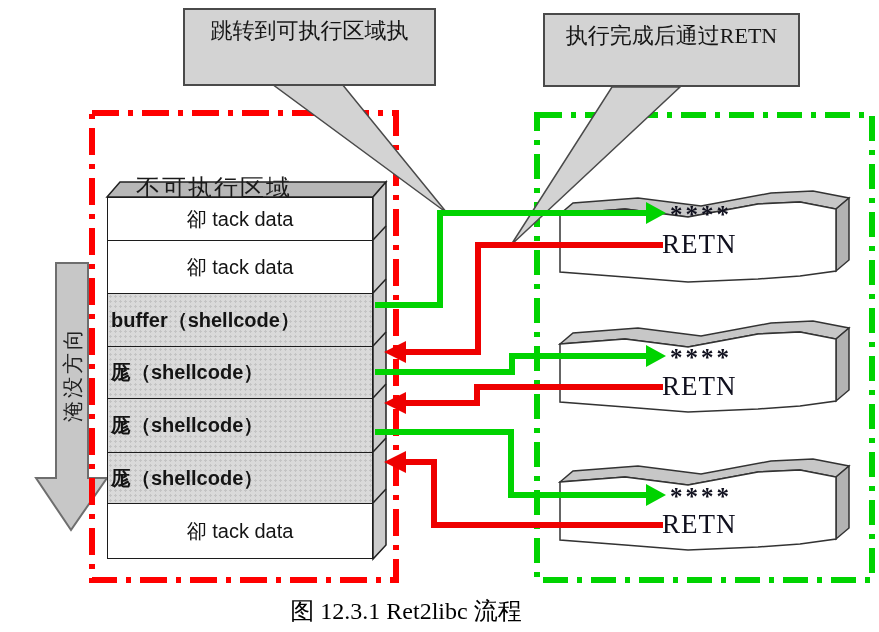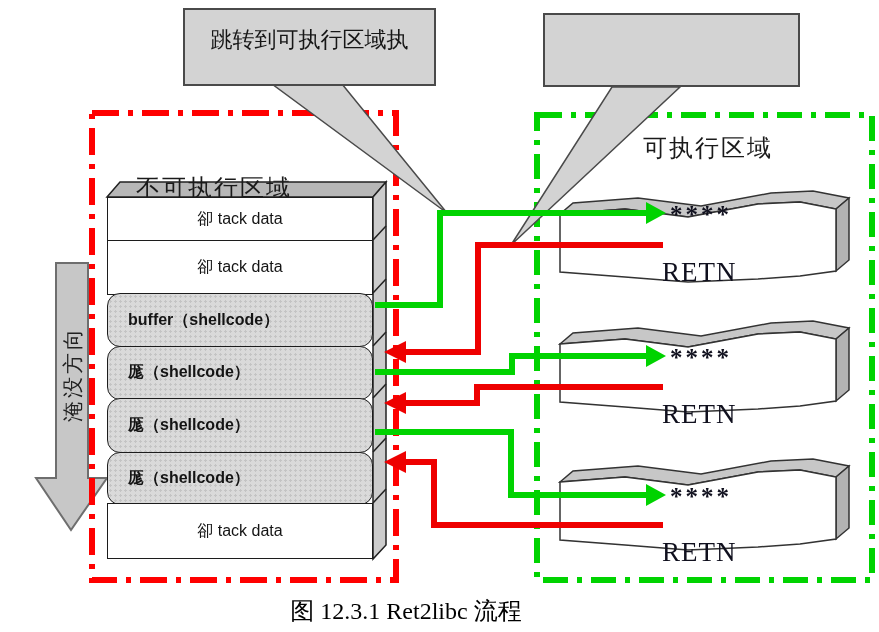--- a/index.html
+++ b/index.html
@@ -5,37 +5,37 @@
   html,body{margin:0;padding:0;background:#ffffff;}
   .scene{position:relative;width:879px;height:632px;background:#fff;overflow:hidden;
          font-family:"Liberation Serif", serif;color:#111;}
   .layer{position:absolute;left:0;top:0;width:879px;height:632px;}
   svg.layer{pointer-events:none;}
 
   .region-label{position:absolute;text-align:center;font-size:24px;letter-spacing:2px;color:#1a1a1a;}
 
   .stack-row{position:absolute;left:107px;width:266px;box-sizing:border-box;
              border:1.6px solid #1c1c1c;display:flex;align-items:center;
-             font-family:"Liberation Sans", sans-serif;font-size:16px;color:#141414;}
+             font-family:"Liberation Sans", sans-serif;font-size:20px;color:#141414;}
   .stack-row.data{background:#ffffff;justify-content:center;}
-  .stack-row.shellcode{background:#dadada;justify-content:flex-start;padding-left:20px;font-weight:600;
+  .stack-row.shellcode{background:#dadada;justify-content:flex-start;padding-left:3px;font-weight:600;
         background-image:radial-gradient(circle, rgba(0,0,0,0.10) 1px, transparent 1.2px);
-        background-size:5px 5px;border-radius:13px;}
+        background-size:5px 5px;}
 
   .overflow-label{position:absolute;left:72px;top:374px;width:150px;height:26px;
         transform:translate(-50%,-50%) rotate(-90deg);text-align:center;
         font-size:21px;letter-spacing:3px;color:#222;}
 
   .block-text{position:absolute;font-family:"Liberation Serif", serif;color:#10101e;white-space:nowrap;}
   .stars{font-size:25px;font-weight:bold;letter-spacing:3px;}
-  .retn{font-size:27px;letter-spacing:1px;margin-top:28px;}
+  .retn{font-size:27px;letter-spacing:1px;}
 
   .callout{position:absolute;background:#d3d3d3;border:2px solid #4a4a4a;
            box-sizing:border-box;text-align:center;font-size:22px;line-height:31px;
-           color:#161616;padding-top:14px;}
+           color:#161616;padding-top:5px;}
 
   .caption{position:absolute;left:0;top:595px;width:812px;text-align:center;
            font-size:24px;color:#000;}
 </style>
 </head>
 <body>
 
 <div class="scene">
 
   <svg class="layer" viewBox="0 0 879 632">
@@ -70,21 +70,20 @@
       <path d="M 560 14 L 625 9 L 688 17 L 758 4 L 800 2 L 836 9 L 836 71 L 800 76 L 758 79 L 688 82 L 625 77 L 560 72 Z" fill="#ffffff" stroke="#333" stroke-width="1.5"></path>
     </g>
     <g transform="translate(0,468)">
       <path d="M 560 14 L 625 9 L 688 17 L 758 4 L 800 2 L 836 9 L 849 -2 L 813 -9 L 771 -7 L 701 6 L 638 -2 L 573 3 Z" fill="#c7c7c7" stroke="#333" stroke-width="1.5"></path>
       <path d="M 836 9 L 849 -2 L 849 60 L 836 71 Z" fill="#b3b3b3" stroke="#333" stroke-width="1.5"></path>
       <path d="M 560 14 L 625 9 L 688 17 L 758 4 L 800 2 L 836 9 L 836 71 L 800 76 L 758 79 L 688 82 L 625 77 L 560 72 Z" fill="#ffffff" stroke="#333" stroke-width="1.5"></path>
     </g>
   </svg>
 
   <div class="region-label" style="left:108px;top:132px;width:212px;margin-top:40px;">不可执行区域</div>
-  <div class="region-label" style="left:608px;top:132px;width:200px;">可执行区域</div>
 
   <div class="stack-row data" style="top:197px;height:44px;">卻 tack data</div>
   <div class="stack-row data" style="top:239.5px;height:55px;">卻 tack data</div>
   <div class="stack-row shellcode" style="top:293px;height:54px;">buffer（shellcode）</div>
   <div class="stack-row shellcode" style="top:345.5px;height:54px;">厖（shellcode）</div>
   <div class="stack-row shellcode" style="top:398px;height:55px;">厖（shellcode）</div>
   <div class="stack-row shellcode" style="top:451.5px;height:53px;">厖（shellcode）</div>
   <div class="stack-row data" style="top:503px;height:56px;">卻 tack data</div>
 
   <div class="overflow-label">淹没方向</div>
@@ -127,15 +126,16 @@
     <g stroke="#ee0000" stroke-width="6" fill="none">
       <polyline points="663,525 434,525 434,462 404,462"></polyline>
       <polygon points="406,451 406,473 384,462" fill="#ee0000" stroke="none"></polygon>
     </g>
   </svg>
 
   <div class="callout" style="left:183px;top:8px;width:253px;height:78px;">
     <div>跳转到可执行区域执</div>
   </div>
   <div class="callout" style="left:543px;top:13px;width:257px;height:74px;">
+    <div>执行完成后通过RETN</div>
   </div>
 
 </div>
 
 </body></html>

